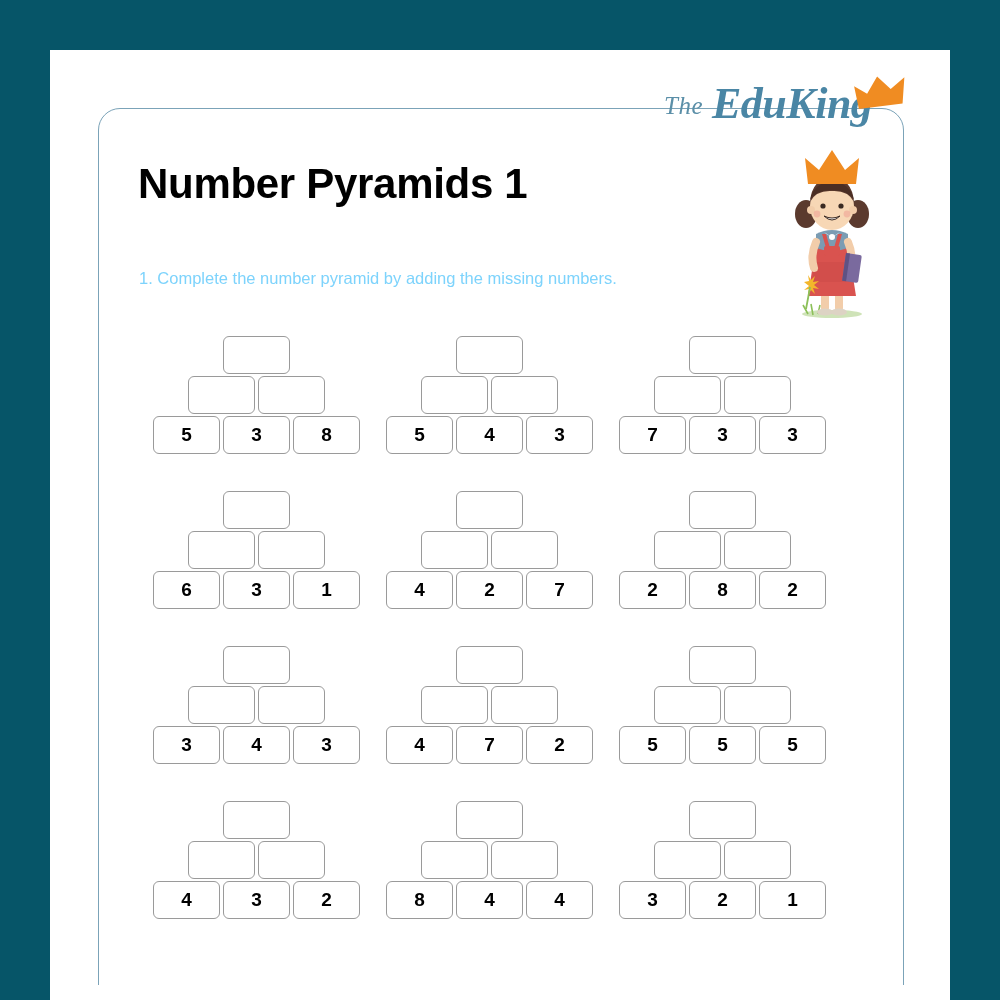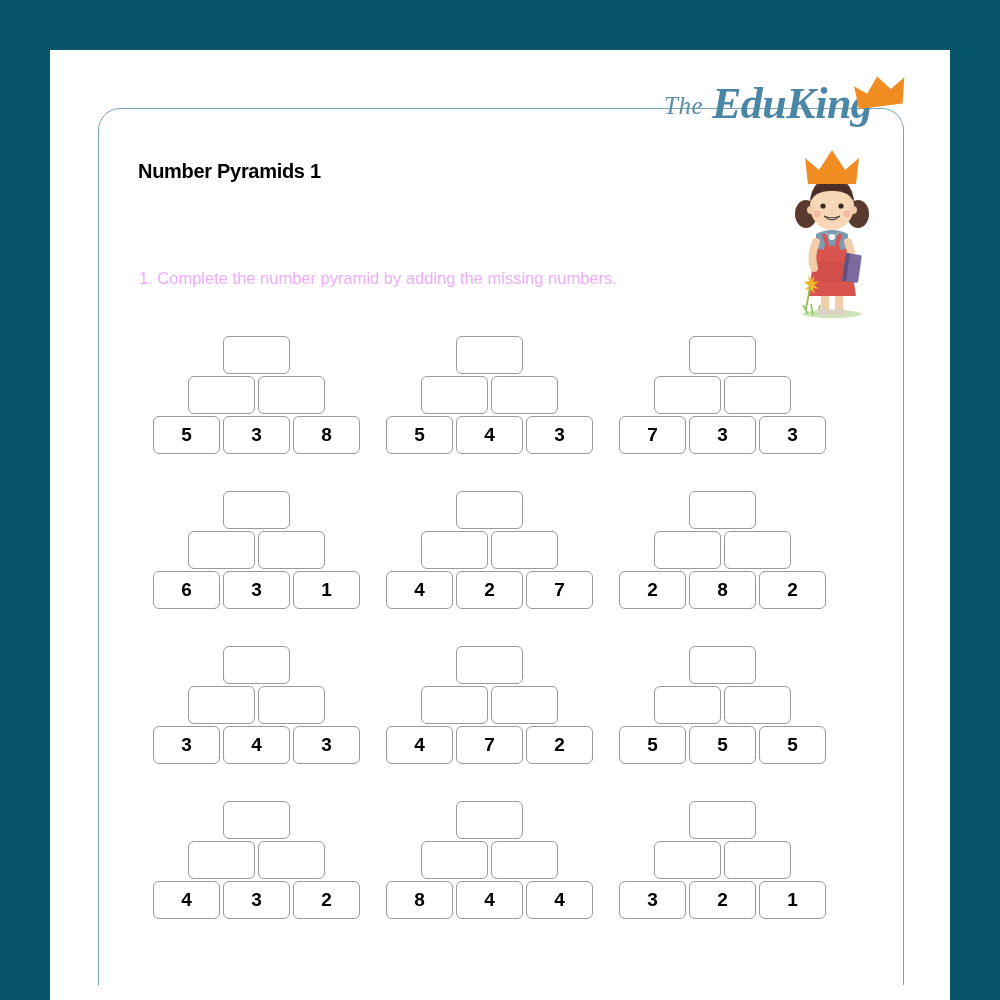--- a/index.html
+++ b/index.html
@@ -91,31 +91,31 @@
     top: 142px;
     width: 120px;
     height: 180px;
   }
 
   
   #worksheet-title {
     position: absolute;
     left: 138px;
     top: 160px;
-    font-size: 20px;
+    font-size: 42px;
     font-weight: bold;
     color: #000000;
     letter-spacing: -0.3px;
   }
   #instruction {
     position: absolute;
     left: 139px;
     top: 269px;
     font-size: 16.5px;
-    color: #f0abfc;
+    color: #7dd3fc;
   }
 
   
   #pyramid-grid {
     position: absolute;
     left: 140px;
     top: 336px;
     width: 700px;
   }
   .pyramid-row {

